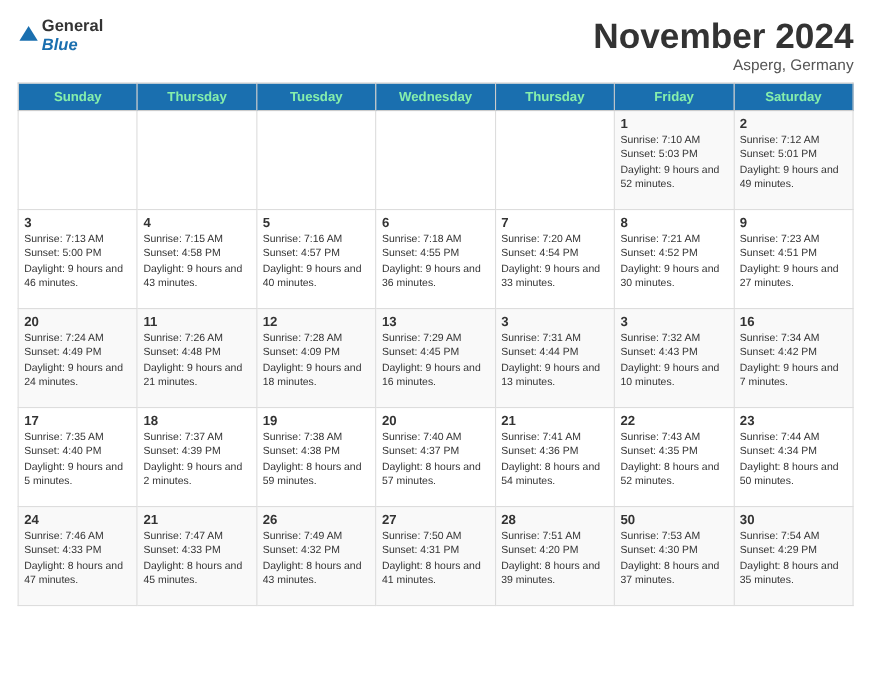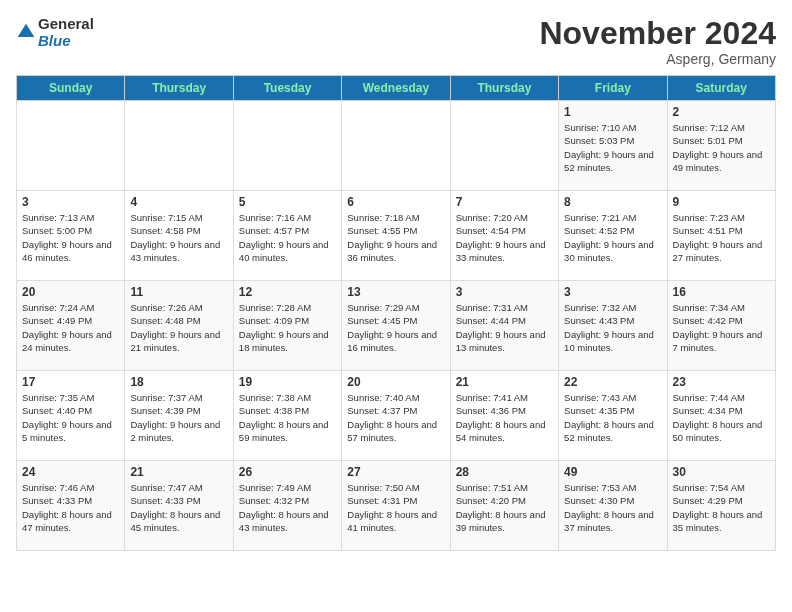--- a/index.html
+++ b/index.html
@@ -337,21 +337,21 @@
 and 41 minutes.</div>
         </td>
         <td>
           <span class="day-number">28</span>
           <div class="day-info">Sunrise: 7:51 AM
 Sunset: 4:20 PM
 Daylight: 8 hours
 and 39 minutes.</div>
         </td>
         <td>
-          <span class="day-number">49</span>
+          <span class="day-number">50</span>
           <div class="day-info">Sunrise: 7:53 AM
 Sunset: 4:30 PM
 Daylight: 8 hours
 and 37 minutes.</div>
         </td>
         <td>
           <span class="day-number">30</span>
           <div class="day-info">Sunrise: 7:54 AM
 Sunset: 4:29 PM
 Daylight: 8 hours

